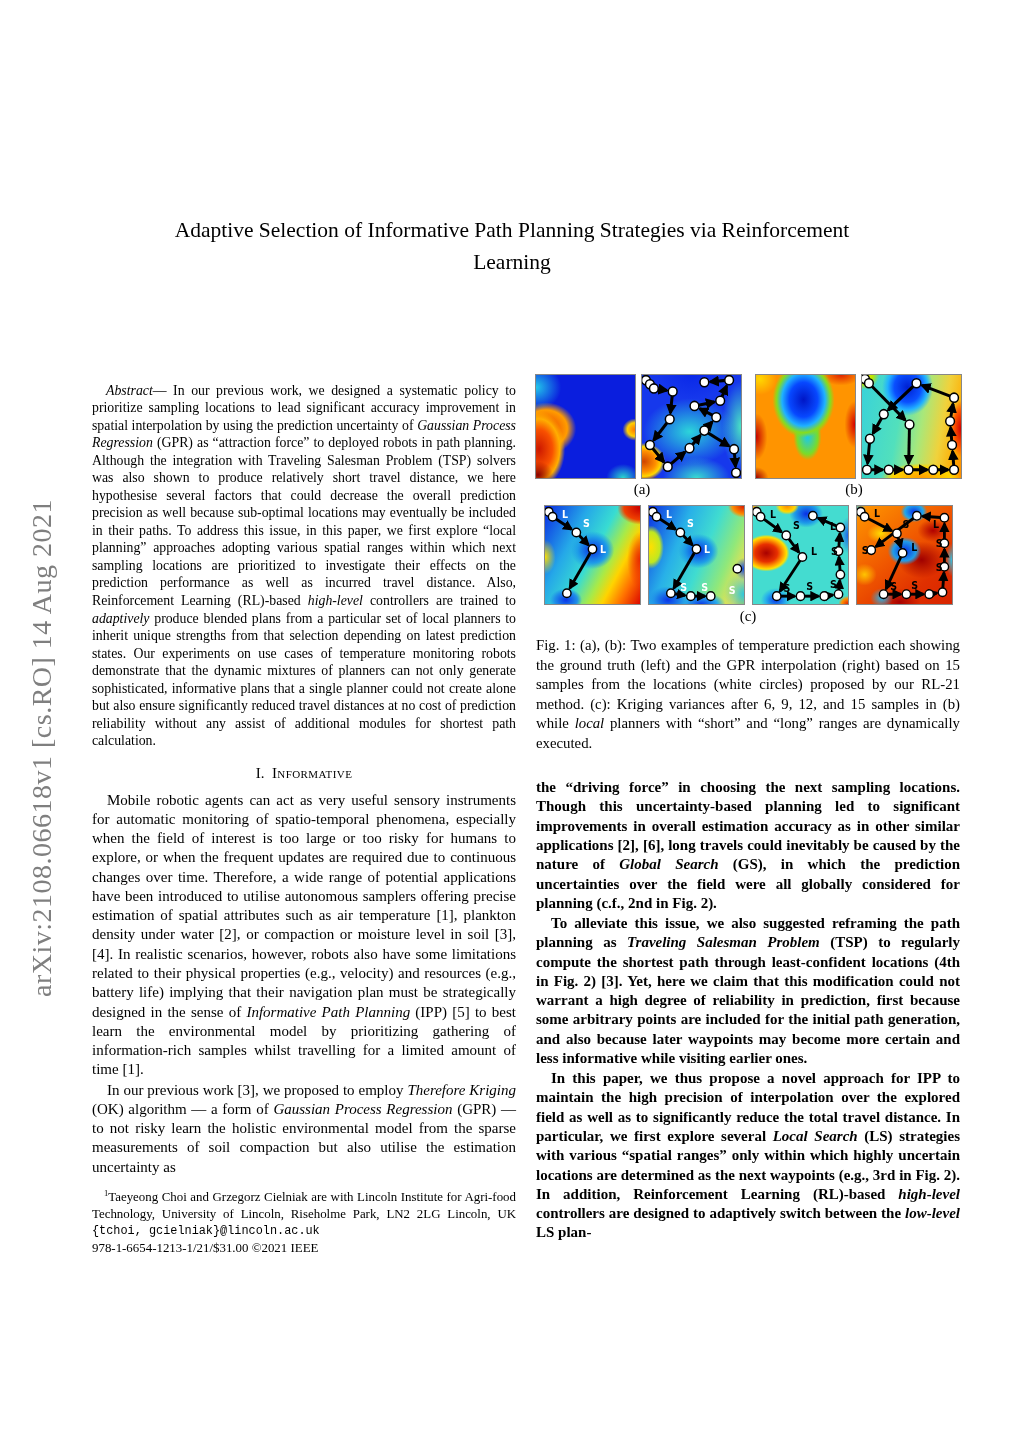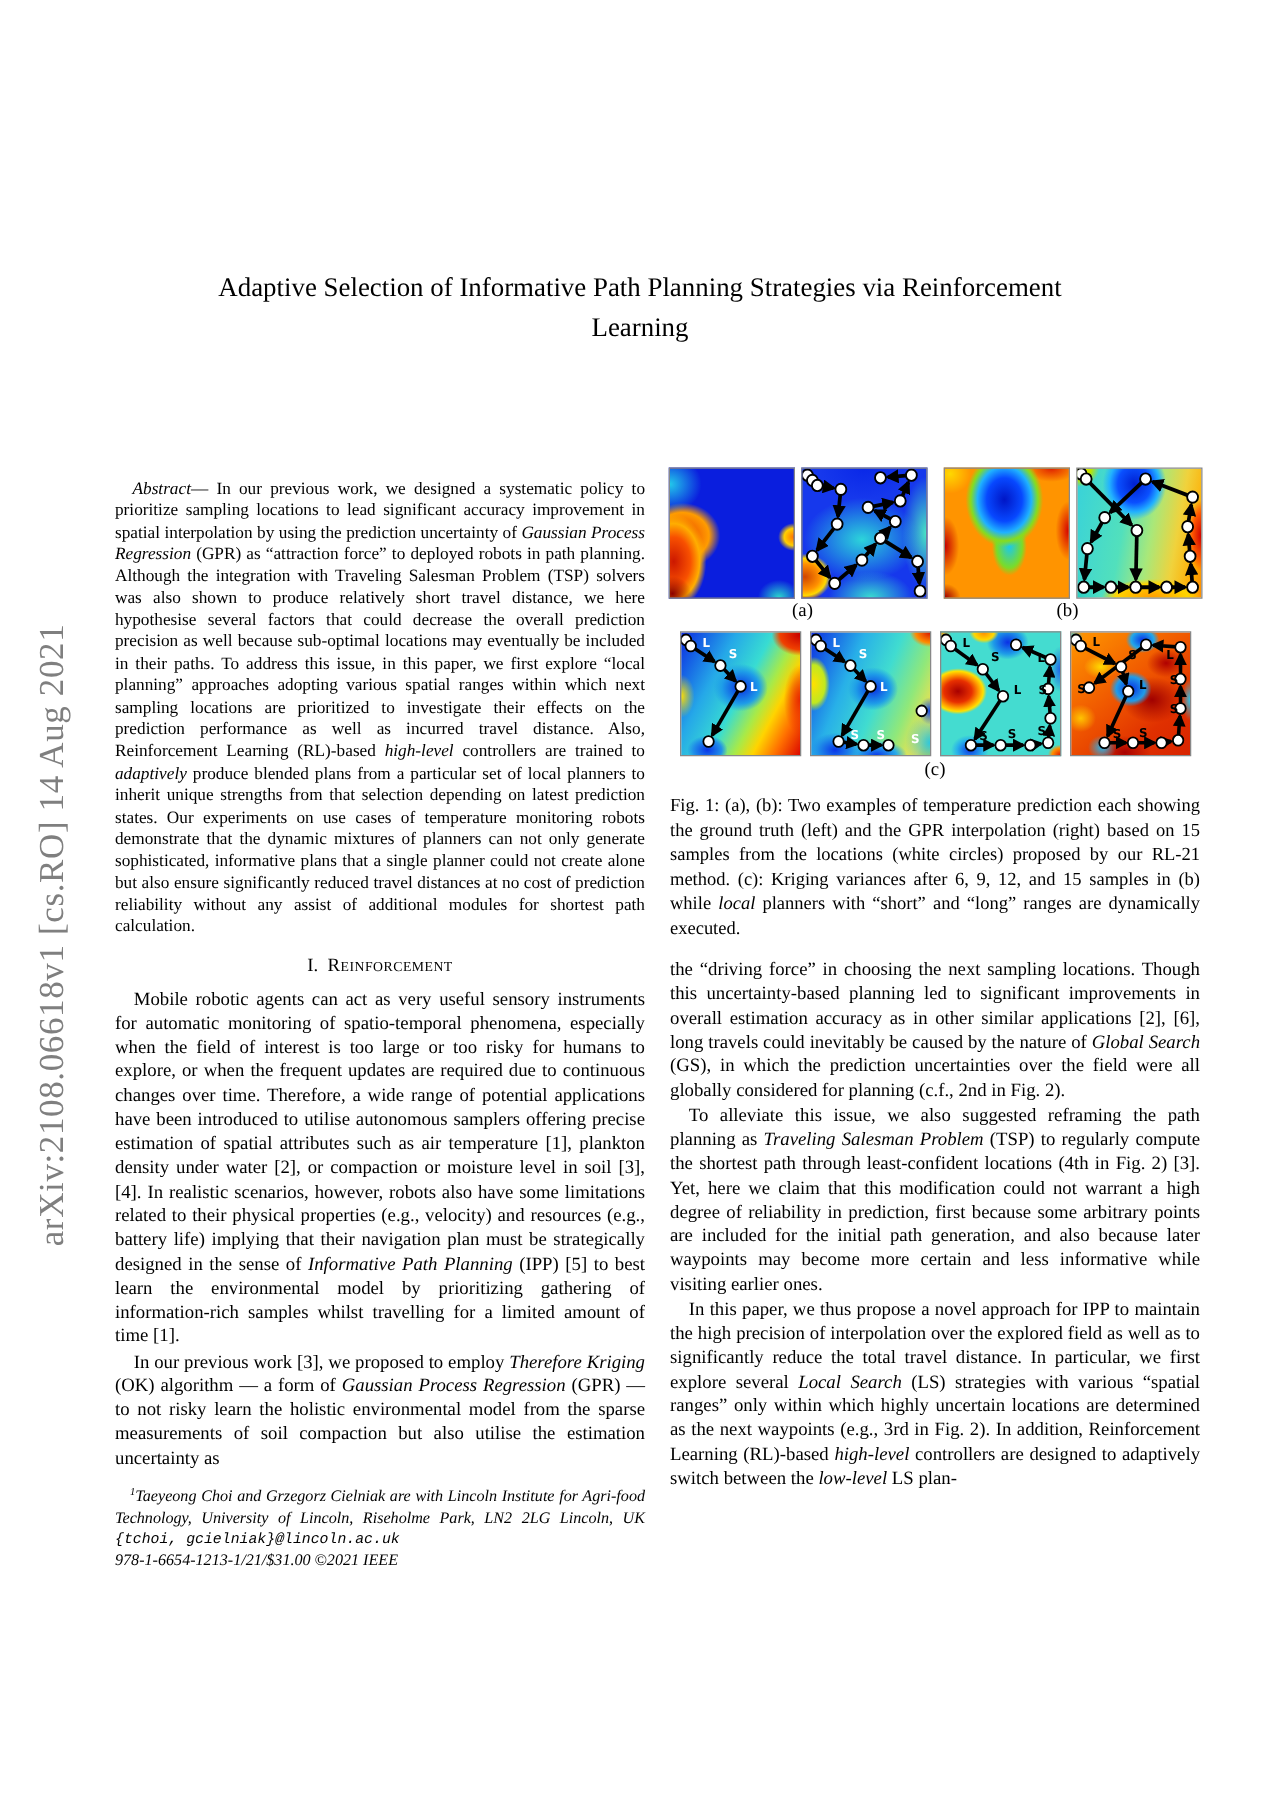--- a/index.html
+++ b/index.html
@@ -21,37 +21,37 @@
   #right-col { top:374px; left:536px; }
   .abstract { font-weight:normal; font-size:13.8px; line-height:1.27; text-align:justify; text-indent:14px; }
   .sec-heading { text-align:center; font-size:15px; margin:15px 0 9px 0; }
   .sec-heading .sc { font-variant:small-caps; letter-spacing:0.4px; }
   .body-par { font-size:15px; line-height:1.285; text-align:justify; text-indent:15px; margin:0; }
   .body-par + .body-par { margin-top:1px; }
   .no-indent { text-indent:0; }
   .it { font-style:italic; }
   .sup { vertical-align:super; font-size:66%; line-height:0; }
   .mono { font-family:"Liberation Mono","DejaVu Sans Mono",monospace; font-size:0.92em; }
-  .footnote { margin-top:12px; font-size:12.9px; line-height:1.3; text-align:justify;font-style:italic; }
+  .footnote { margin-top:12px; font-size:12.9px; line-height:1.3; text-align:justify; }
   .footnote .fn-line1 { text-indent:12px; }
   .copyright-line { font-size:12.9px; }
   
   .figure-block { width:424px; }
   .fig-row-top { display:flex; justify-content:center; gap:13px; }
   .fig-group { display:flex; gap:5px; }
   .panel { position:relative; border:1px solid #888; box-sizing:border-box; }
   .panel svg { position:absolute; left:0; top:0; width:100%; height:100%; }
   .panel-lg { width:101px; height:105px; }
   .panel-sm { width:97px; height:100px; }
   .fig-sublabels { display:flex; margin-top:2px; font-size:15px; }
   .fig-sublabels span { flex:1; text-align:center; }
   .fig-row-c { display:flex; justify-content:center; gap:7px; margin-top:7px; }
   .fig-label-c { text-align:center; font-size:15px; margin-top:3px; }
   .fig-caption { margin-top:11px; font-size:14.8px; line-height:1.32; text-align:justify;font-family:Liberation Serif, serif; }
-  .rc-text { margin-top:14px; }
+  .rc-text { margin-top:25px;font-weight:bold; }
   
   .hm-a1 { background:
     radial-gradient(ellipse 30% 26% at 0% 12%, #22c8ea 0%, rgba(34,200,234,0) 85%),
     radial-gradient(ellipse 14% 12% at 100% 53%, #ff7400 0%, #ffd000 55%, rgba(255,208,0,0) 90%),
     radial-gradient(ellipse 20% 16% at 88% 100%, #2ad8cc 0%, rgba(42,216,204,0) 85%),
     radial-gradient(ellipse 16% 14% at 2% 97%, #8c0000 0%, rgba(140,0,0,0) 95%),
     radial-gradient(ellipse 30% 42% at 3% 72%, #cc1800 0%, #f85000 45%, #ffae00 70%, rgba(255,174,0,0) 88%),
     radial-gradient(ellipse 36% 30% at 10% 52%, #e83800 0%, #ff9c00 60%, rgba(255,156,0,0) 85%),
     #0a1ede; }
   .hm-a2 { background:
@@ -125,21 +125,21 @@
 
   <div class="title-block">
     <div class="paper-title">Adaptive Selection of Informative Path Planning Strategies via Reinforcement Learning</div>
   </div>
 
   <div id="left-col" class="col">
     <p class="abstract"><span class="it">Abstract</span><span>— In our previous work, we designed a systematic policy to prioritize sampling locations to lead significant accuracy improvement in spatial interpolation by using the prediction uncertainty of </span><span class="it">Gaussian Process Regression</span><span> (GPR) as “attraction force” to deployed robots in path planning. Although the integration with Traveling Salesman Problem (TSP) solvers was also shown to produce relatively short travel distance, we here hypothesise several factors that could decrease the overall prediction precision as well because sub-optimal locations may eventually be included in their paths. To address this issue, in this paper, we first explore “local planning” approaches adopting various spatial ranges within which next sampling locations are prioritized to investigate their effects on the prediction performance as well as incurred travel distance. Also, Reinforcement Learning (RL)-based </span><span class="it">high-level</span><span> controllers are trained to </span><span class="it">adaptively</span><span> produce blended plans from a particular set of local planners to inherit unique strengths from that selection depending on latest prediction states. Our experiments on use cases of temperature monitoring robots demonstrate that the dynamic mixtures of planners can not only generate sophisticated, informative plans that a single planner could not create alone but also ensure significantly reduced travel distances at no cost of prediction reliability without any assist of additional modules for shortest path calculation.</span></p>
 
     <div class="sec-heading">
       <span>I.</span>&nbsp;
-      <span class="sc">Reinforcement</span>
+      <span class="sc">Informative</span>
     </div>
 
     <p class="body-par"><span>Mobile robotic agents can act as very useful sensory instruments for automatic monitoring of spatio-temporal phenomena, especially when the field of interest is too large or too risky for humans to explore, or when the frequent updates are required due to continuous changes over time. Therefore, a wide range of potential applications have been introduced to utilise autonomous samplers offering precise estimation of spatial attributes such as air temperature [1], plankton density under water [2], or compaction or moisture level in soil [3], [4]. In realistic scenarios, however, robots also have some limitations related to their physical properties (e.g., velocity) and resources (e.g., battery life) implying that their navigation plan must be strategically designed in the sense of </span><span class="it">Informative Path Planning</span><span> (IPP) [5] to best learn the environmental model by prioritizing gathering of information-rich samples whilst travelling for a limited amount of time [1].</span></p>
     <p class="body-par"><span>In our previous work [3], we proposed to employ </span><span class="it">Therefore Kriging</span><span> (OK) algorithm — a form of </span><span class="it">Gaussian Process Regression</span><span> (GPR) — to not risky learn the holistic environmental model from the sparse measurements of soil compaction but also utilise the estimation uncertainty as</span></p>
 
     <div class="footnote">
       <div class="fn-line1"><span class="sup">1</span><span>Taeyeong Choi and Grzegorz Cielniak are with Lincoln Institute for Agri-food Technology, University of Lincoln, Riseholme Park, LN2 2LG Lincoln, UK </span><span class="mono">{tchoi, gcielniak}@lincoln.ac.uk</span></div>
       <div class="copyright-line">978-1-6654-1213-1/21/$31.00 ©2021 IEEE</div>
     </div>
   </div>

